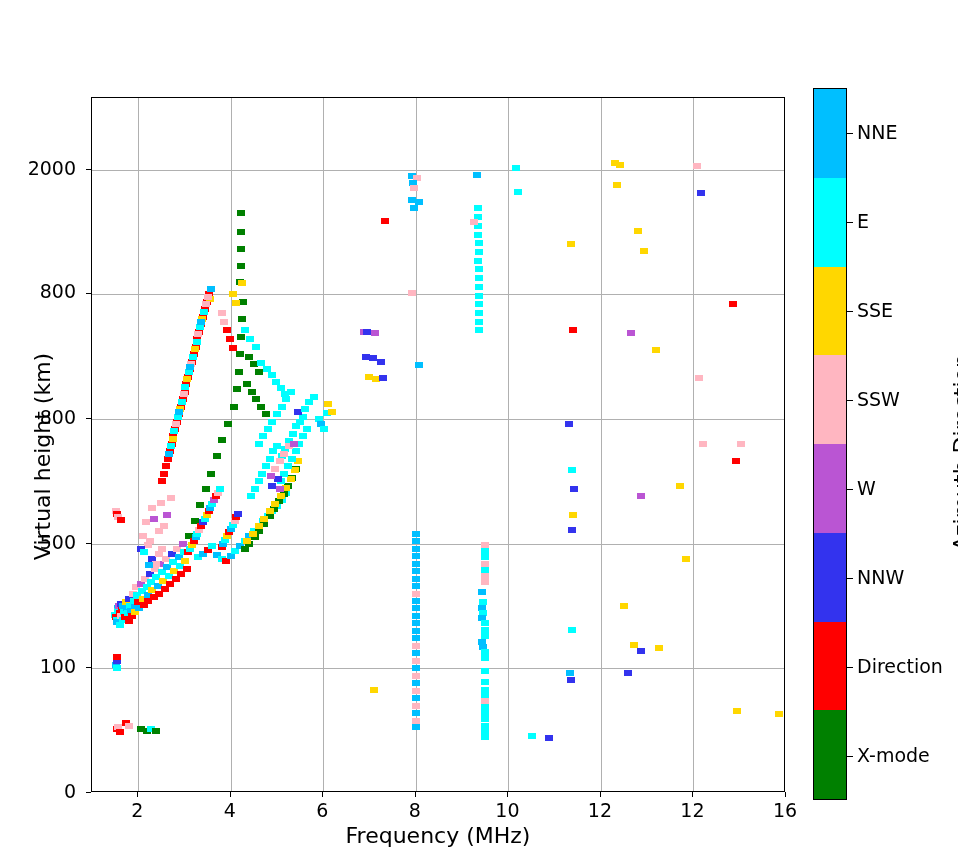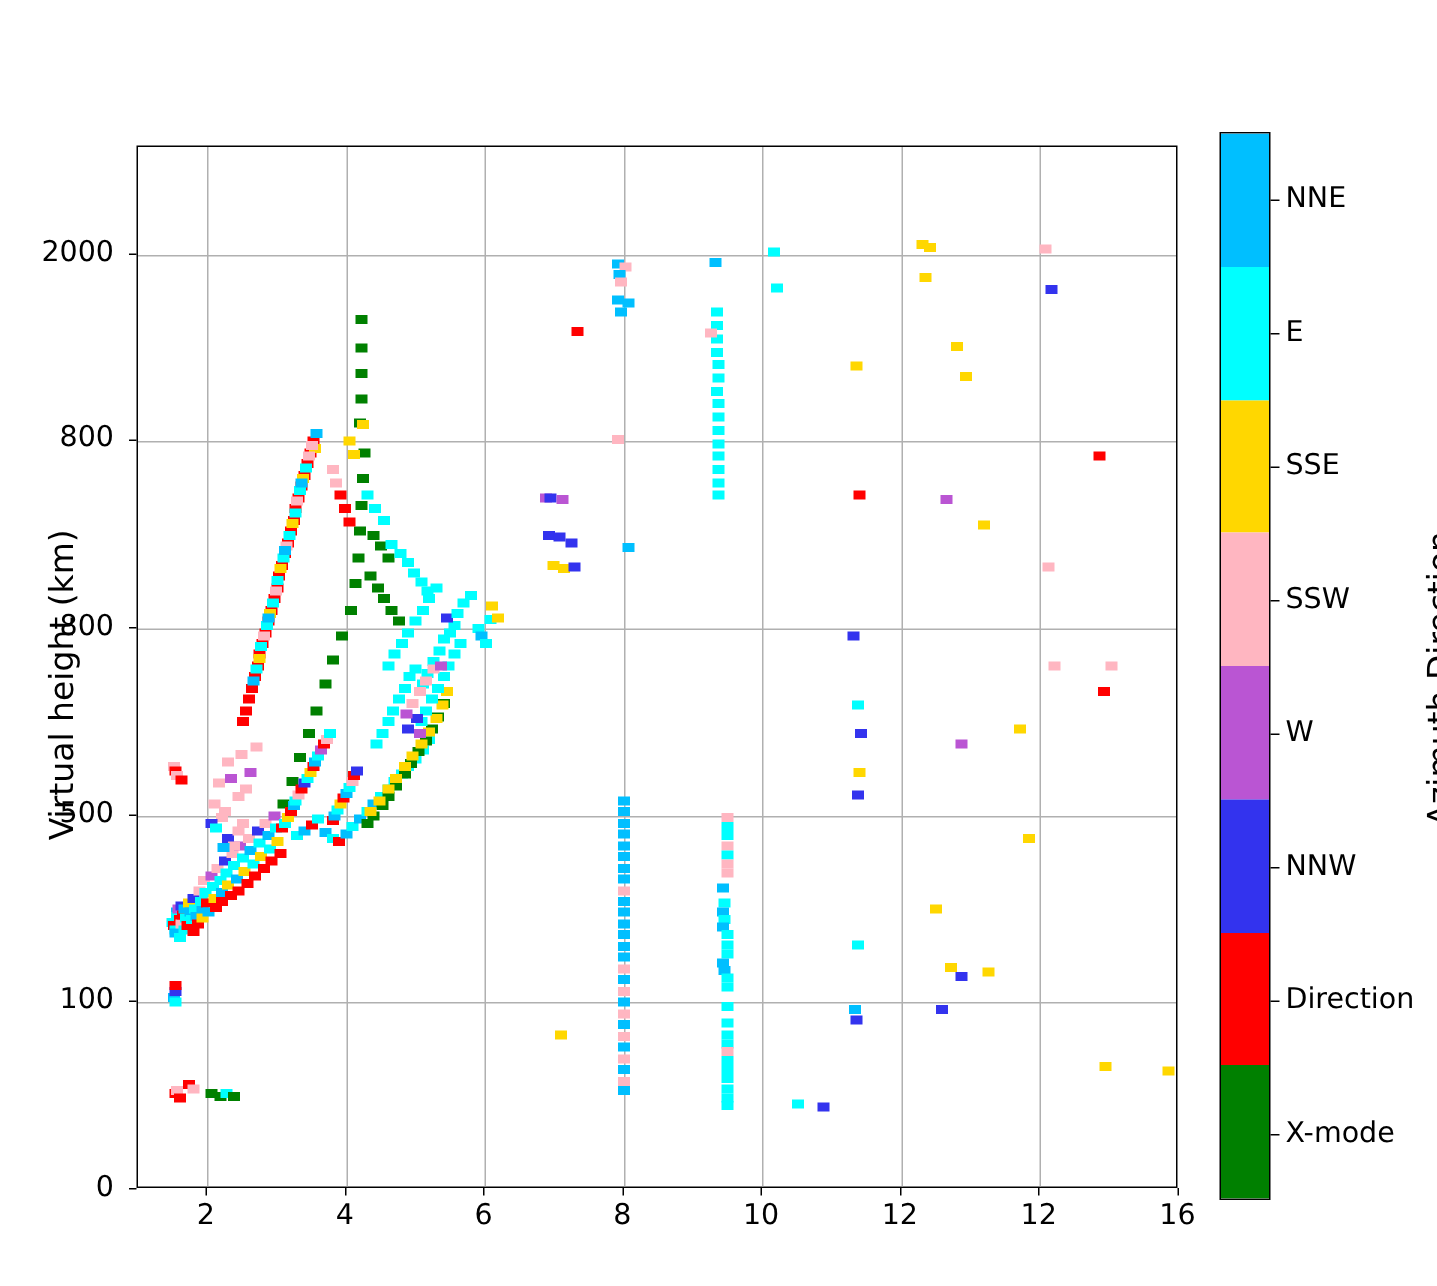--- a/index.html
+++ b/index.html
@@ -541,20 +541,21 @@
       <div class="ytick" style="top: 542.673px;"></div>
       <div class="ylab" style="top: 542.673px;">500</div>
       <div class="ytick" style="top: 418.009px;"></div>
       <div class="ylab" style="top: 418.009px;">800</div>
       <div class="ytick" style="top: 293.345px;"></div>
       <div class="ylab" style="top: 292px;">800</div>
       <div class="ytick" style="top: 168.682px;"></div>
       <div class="ylab" style="top: 168.682px;">2000</div>
     </div>
 
+<div id="xtitle">Frequency (MHz)</div>
 <div id="ytitle">Virtual height (km)</div>
 
 <div id="cbar">
       <div class="cseg" style="height: 12.5%; background: rgb(0, 191, 255);"></div>
       <div class="cseg" style="height: 12.5%; background: rgb(0, 255, 255);"></div>
       <div class="cseg" style="height: 12.5%; background: rgb(255, 215, 0);"></div>
       <div class="cseg" style="height: 12.5%; background: rgb(255, 182, 193);"></div>
       <div class="cseg" style="height: 12.5%; background: rgb(186, 85, 211);"></div>
       <div class="cseg" style="height: 12.5%; background: rgb(51, 51, 238);"></div>
       <div class="cseg" style="height: 12.5%; background: rgb(255, 0, 0);"></div>

